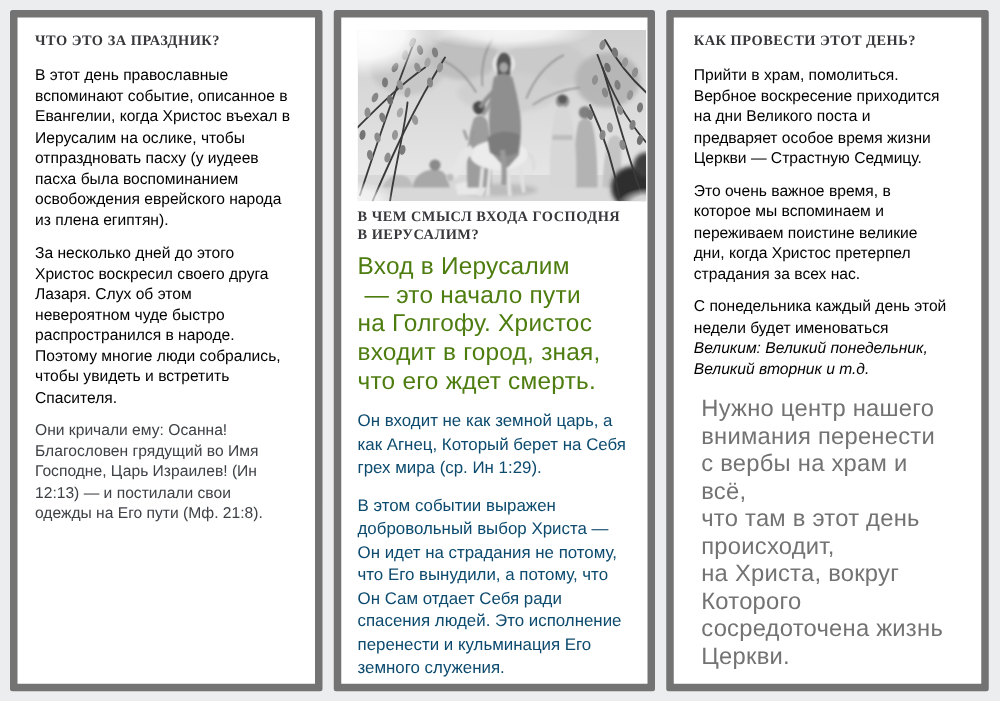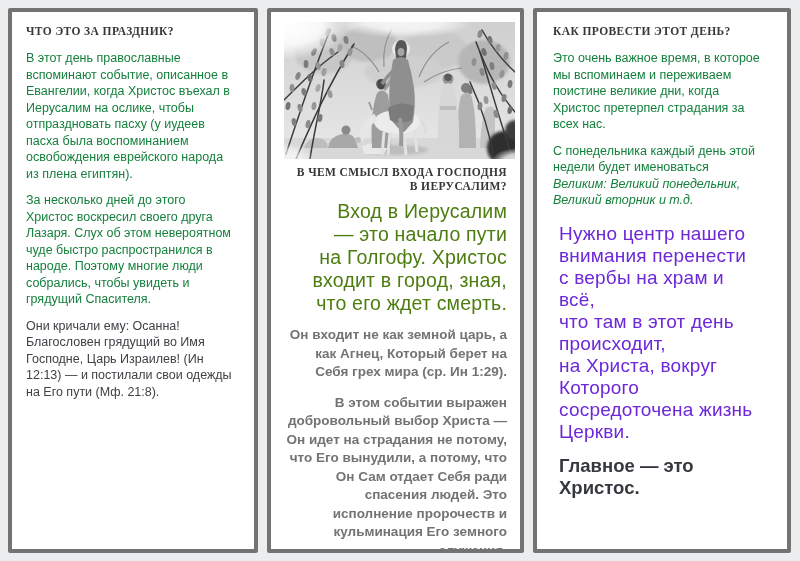--- a/index.html
+++ b/index.html
@@ -2,63 +2,63 @@
 <html><head>
 <meta charset="utf-8">
 <style>
   html,body{margin:0;padding:0;background:#ecedee;}
   .page{
     position:relative;width:800px;height:561px;background:#ecedee;overflow:hidden;
     font-family:"Liberation Sans",sans-serif;-webkit-font-smoothing:antialiased;
   }
   .panel{
     position:absolute;top:8px;height:545px;background:#ffffff;
-    border:4px solid #737373;border-radius:2px;box-sizing:border-box;overflow:hidden;
+    border:6px solid #737373;border-radius:2px;box-sizing:border-box;overflow:hidden;
   }
   .panel-left{left:8px;width:250px;padding:12px 20px 0 14px;}
-  .panel-mid{left:267px;width:257px;padding:10px 13px 0 13px;text-align:right;}
+  .panel-mid{left:267px;width:257px;padding:10px 13px 0 13px;}
   .panel-right{left:533px;width:258px;padding:12px 24px 0 16px;}
 
   .kicker{
     font-family:"Liberation Serif",serif;font-weight:700;
     font-size:11.5px;line-height:14px;letter-spacing:0.4px;
     color:#38383c;margin:0 0 12px;white-space:pre-line;
   }
   .panel-mid .kicker{margin:6px 0 7px;}
 
-  .body{font-size:12.5px;line-height:16.5px;color:#15803d;margin:0 0 10px;}
+  .body{font-size:12.5px;line-height:16.5px;color:#000000;margin:0 0 10px;}
   .body.bold{font-weight:400;color:#3e4146;}
   .body em{font-style:italic;}
 
-  .mid-body{font-size:13.5px;line-height:18.5px;color:#737373;margin:0 0 12px;font-weight:bold;}
+  .mid-body{font-size:13.5px;line-height:18.5px;color:#0c4a6e;margin:0 0 12px;}
 
   .lead-mid{
     font-size:19.5px;line-height:23px;color:#4d7c0f;letter-spacing:0.2px;
     margin:0 0 11px;white-space:pre-wrap;
   }
   .lead-right{
-    font-size:19px;line-height:22px;color:#6d28d9;letter-spacing:0.2px;
+    font-size:19px;line-height:22px;color:#737373;letter-spacing:0.2px;
     margin:14px 0 12px;padding-left:6px;white-space:pre-line;
   }
   .final{
     font-size:18.5px;line-height:22px;font-weight:700;color:#35383d;
     margin:0;padding-left:6px;
   }
   .photo{width:231px;height:137px;overflow:hidden;}
   .photo svg{display:block;}
 </style>
 </head>
 <body>
 
 <div class="page">
 
   <section class="panel panel-left">
     <h2 class="kicker">ЧТО ЭТО ЗА ПРАЗДНИК?</h2>
     <p class="body">В этот день православные вспоминают событие, описанное в Евангелии, когда Христос въехал в Иерусалим на ослике, чтобы отпраздновать пасху (у иудеев пасха была воспоминанием освобождения еврейского народа из плена египтян).</p>
-    <p class="body">За несколько дней до этого Христос воскресил своего друга Лазаря. Слух об этом невероятном чуде быстро распространился в народе. Поэтому многие люди собрались, чтобы увидеть и грядущий Спасителя.</p>
+    <p class="body">За несколько дней до этого Христос воскресил своего друга Лазаря. Слух об этом невероятном чуде быстро распространился в народе. Поэтому многие люди собрались, чтобы увидеть и встретить Спасителя.</p>
     <p class="body bold">Они кричали ему: Осанна! Благословен грядущий во Имя Господне, Царь Израилев! (Ин 12:13) — и постилали свои одежды на Его пути (Мф. 21:8).</p>
   </section>
 
   <section class="panel panel-mid">
     <div class="photo">
       <svg viewBox="0 0 231 137" width="231" height="137" xmlns="http://www.w3.org/2000/svg">
         <defs>
           <filter id="soft" x="-20%" y="-20%" width="140%" height="140%">
               <feGaussianBlur stdDeviation="0.7"></feGaussianBlur>
             </filter>
@@ -209,25 +209,26 @@
       </svg>
     </div>
     <h2 class="kicker">В ЧЕМ СМЫСЛ ВХОДА ГОСПОДНЯ
 В ИЕРУСАЛИМ?</h2>
     <p class="lead-mid">Вход в Иерусалим
  — это начало пути
 на Голгофу. Христос
 входит в город, зная,
 что его ждет смерть.</p>
     <p class="mid-body">Он входит не как земной царь, а как Агнец, Который берет на Себя грех мира (ср. Ин 1:29).</p>
-    <p class="mid-body">В этом событии выражен добровольный выбор Христа — Он идет на страдания не потому, что Его вынудили, а потому, что Он Сам отдает Себя ради спасения людей. Это исполнение пророчеств и кульминация Его земного служения.</p>
+    <p class="mid-body">В этом событии выражен добровольный выбор Христа — Он идет на страдания не потому, что Его вынудили, а потому, что Он Сам отдает Себя ради спасения людей. Это исполнение перенести и кульминация Его земного служения.</p>
   </section>
 
   <section class="panel panel-right">
     <h2 class="kicker">КАК ПРОВЕСТИ ЭТОТ ДЕНЬ?</h2>
+    <p class="body">Прийти в храм, помолиться. Вербное воскресение приходится на дни Великого поста и предваряет особое время жизни Церкви — Страстную Седмицу.</p>
     <p class="body">Это очень важное время, в которое мы вспоминаем и переживаем поистине великие дни, когда Христос претерпел страдания за всех нас.</p>
     <p class="body"><span>С понедельника каждый день этой недели будет именоваться </span><em>Великим: Великий понедельник, Великий вторник и т.д.</em></p>
     <p class="lead-right">Нужно центр нашего
 внимания перенести
 с вербы на храм и всё,
 что там в этот день
 происходит,
 на Христа, вокруг
 Которого
 сосредоточена жизнь

